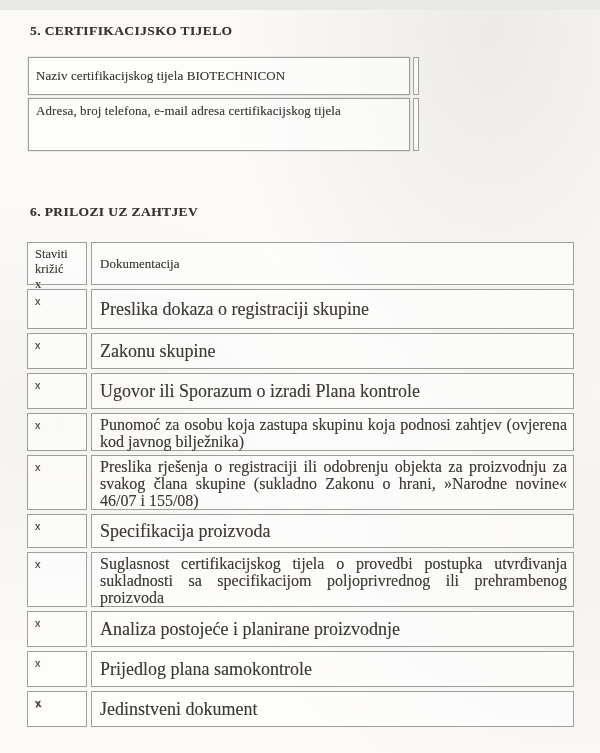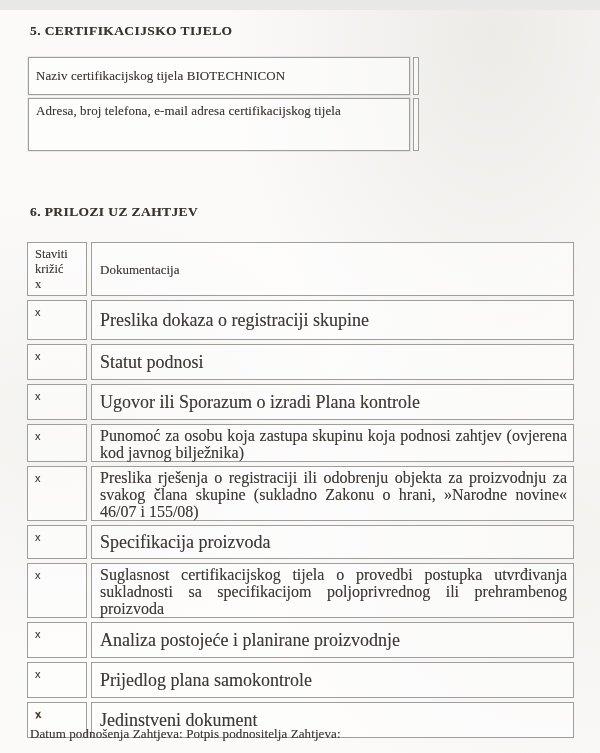--- a/index.html
+++ b/index.html
@@ -74,21 +74,21 @@
   .t6 .c2 {
     flex: 1;
     border: 1px solid #9e9e9b;
     background: rgba(255,255,255,0.55);
     font-size: 18px;
     line-height: 17px;
     padding: 0 6px 0 8px;
     display: flex;
     align-items: center;
   }
-  .t6row.header { height: 54px; }
+  .t6row.header { height: 43px; }
   .t6row.header .c2 { font-size: 13px; }
   .mark {
     font-family: "Liberation Sans", "DejaVu Sans", sans-serif;
     font-size: 11px;
     color: #45403c;
   }
   .t6row.rr1  { min-height: 40px; }
   .t6row.rr2  { min-height: 36px; }
   .t6row.rr3  { min-height: 36px; }
   .t6row.rr4  { min-height: 37px; }
@@ -159,21 +159,21 @@
     <div class="c1">
       <span class="mark">x</span>
     </div>
     <div class="c2">Preslika dokaza o registraciji skupine</div>
   </div>
 
   <div class="t6row rr2">
     <div class="c1">
       <span class="mark">x</span>
     </div>
-    <div class="c2">Statut podnosi</div>
+    <div class="c2">Zakonu skupine</div>
   </div>
 
   <div class="t6row rr3">
     <div class="c1">
       <span class="mark">x</span>
     </div>
     <div class="c2">Ugovor ili Sporazum o izradi Plana kontrole</div>
   </div>
 
   <div class="t6row rr4">
@@ -220,15 +220,14 @@
 
   <div class="t6row rr10">
     <div class="c1">
       <span class="mark">x</span>
     </div>
     <div class="c2">Jedinstveni dokument</div>
   </div>
 </div>
   </div>
 
-  <div class="footer">Datum podnošenja Zahtjeva: Potpis podnositelja Zahtjeva:</div>
 
 </div>
 
 </body></html>

